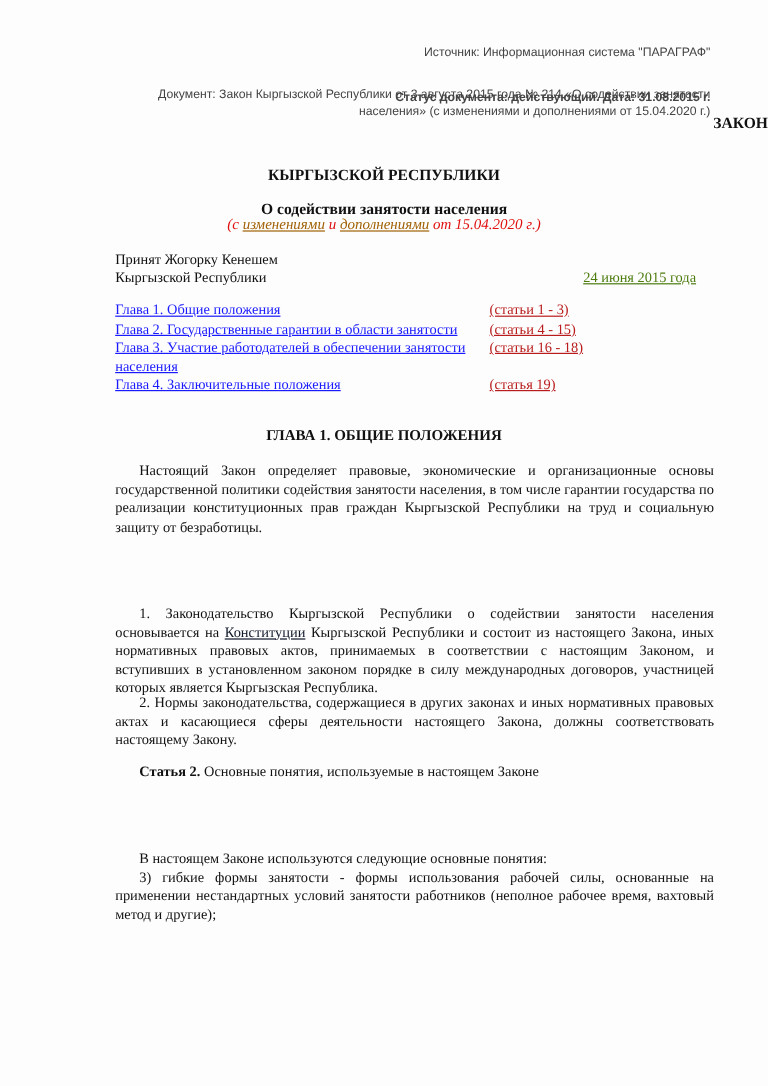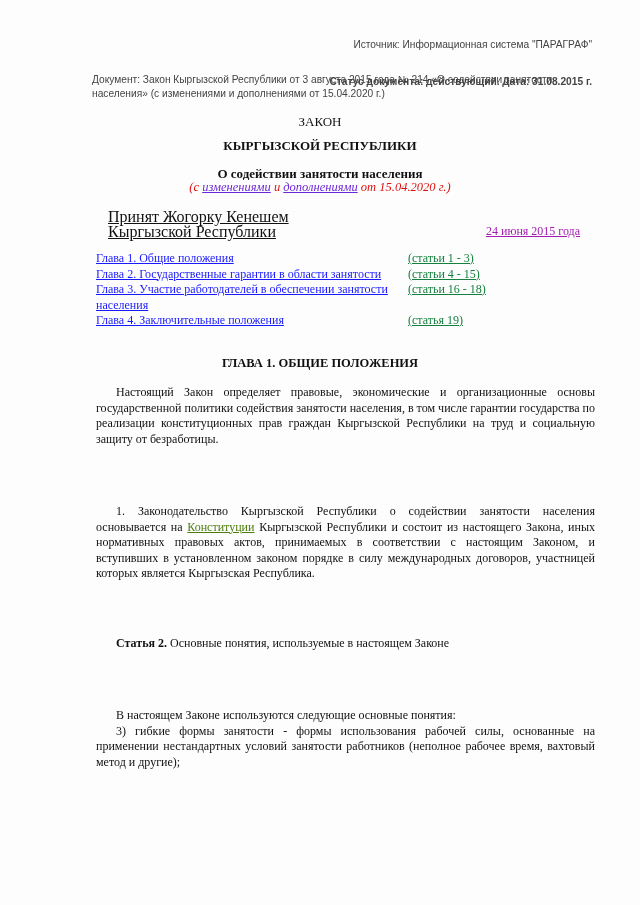--- a/index.html
+++ b/index.html
@@ -3,46 +3,46 @@
   <meta charset="utf-8">
   <style>
     html, body { margin: 0; padding: 0; background: #fdfdfd; }
     body { width: 640px; height: 905px; position: relative; overflow: hidden; }
     .page {
       position: absolute; left: 0; top: 0; width: 640px; height: 905px;
       color: #111;
       font-family: "Liberation Serif", "DejaVu Serif", serif;
     }
     .meta {
-      position: absolute; right: 48px; 
+      position: absolute; right: 48px; text-align: right;
       font-family: "Liberation Sans", "DejaVu Sans", sans-serif;
       font-size: 10.2px; color: #444; line-height: 14px;
     }
     .meta-source { top: 38px; }
     .meta-doc { top: 73px; width: 500px; }
     .meta-status { top: 75px; font-weight: bold; }
     .center { position: absolute; left: 0; width: 640px; text-align: center; }
-    .title1 { top: 114px; font-weight: normal; font-size: 13px; }
+    .title1 { top: 95px; font-weight: bold; font-size: 13px; text-align: right; }
     .title2 { top: 138px; font-weight: bold; font-size: 13px; }
     .subtitle { top: 166px; font-weight: bold; font-size: 13px; }
     .amend { top: 180px; font-style: italic; font-size: 12.5px; color: #e01010; }
-    .amend a { color: #6d28d9; text-decoration: underline; text-align: right; }
-    .accepted { position: absolute; left: 108px; top: 209px; font-size: 16px; line-height: 15px; text-decoration: underline; }
-    .accepted-date { position: absolute; left: 486px; top: 224px; font-size: 12px; color: #a21caf; }
+    .amend a { color: #a16207; text-decoration: underline; text-align: right; }
+    .accepted { position: absolute; left: 96px; top: 209px; font-size: 12px; line-height: 15px; }
+    .accepted-date { position: absolute; left: 486px; top: 224px; font-size: 12px; color: #4d7c0f; }
     .toc { position: absolute; left: 96px; top: 251px; width: 500px; font-size: 12px; line-height: 15.5px; }
     .toc-row { display: flex; }
     .toc-chapter { width: 312px; color: #1a1aff; text-decoration: underline; }
-    .toc-range { color: #15803d; text-decoration: underline; }
+    .toc-range { color: #b91c1c; text-decoration: underline; }
     .chapter-head { top: 356px; font-weight: bold; font-size: 12.5px; }
     .para {
       position: absolute; left: 96px; width: 499px; font-size: 12px; line-height: 15.5px;
       text-align: justify;
     }
     .indent { text-indent: 20px; }
-    .para a { color: #4d7c0f; text-decoration: underline; }
+    .para a { color: #0f172a; text-decoration: underline; }
     .art-label { font-weight: bold; }
     .p1 { top: 385px; }
     .p2 { top: 459px; }
     .p3 { top: 504px; }
     .p4 { top: 578px; }
     .p5 { top: 636px; }
     .p6 { top: 708px; }
   </style>
 </head>
 <body>
@@ -83,20 +83,21 @@
     </div>
   </div>
 
   <div class="center chapter-head">ГЛАВА 1. ОБЩИЕ ПОЛОЖЕНИЯ</div>
 
   <div class="para indent p1">Настоящий Закон определяет правовые, экономические и организационные основы государственной политики содействия занятости населения, в том числе гарантии государства по реализации конституционных прав граждан Кыргызской Республики на труд и социальную защиту от безработицы.</div>
 
 
   <div class="para indent p3"><span>1. Законодательство Кыргызской Республики о содействии занятости населения основывается на </span><a href="#">Конституции</a><span> Кыргызской Республики и состоит из настоящего Закона, иных нормативных правовых актов, принимаемых в соответствии с настоящим Законом, и вступивших в установленном законом порядке в силу международных договоров, участницей которых является Кыргызская Республика.</span></div>
 
+  <div class="para indent p4">2. Нормы законодательства, содержащиеся в других законах и иных нормативных правовых актах и касающиеся сферы деятельности настоящего Закона, должны соответствовать настоящему Закону.</div>
 
   <div class="para indent p5"><span class="art-label">Статья 2.</span><span> Основные понятия, используемые в настоящем Законе</span></div>
 
   <div class="para p6">
     <div class="indent">В настоящем Законе используются следующие основные понятия:</div>
     <div class="indent">3) гибкие формы занятости - формы использования рабочей силы, основанные на применении нестандартных условий занятости работников (неполное рабочее время, вахтовый метод и другие);</div>
   </div>
 
 </div>
 

